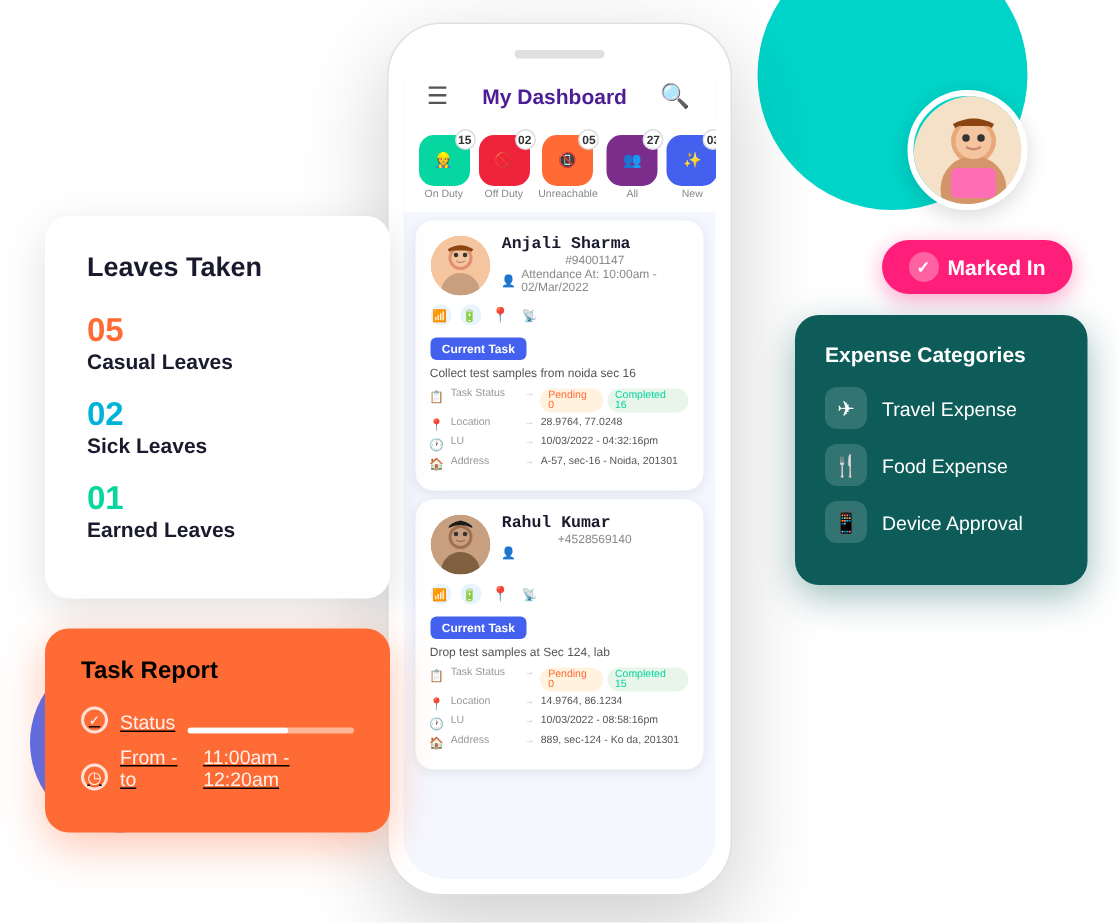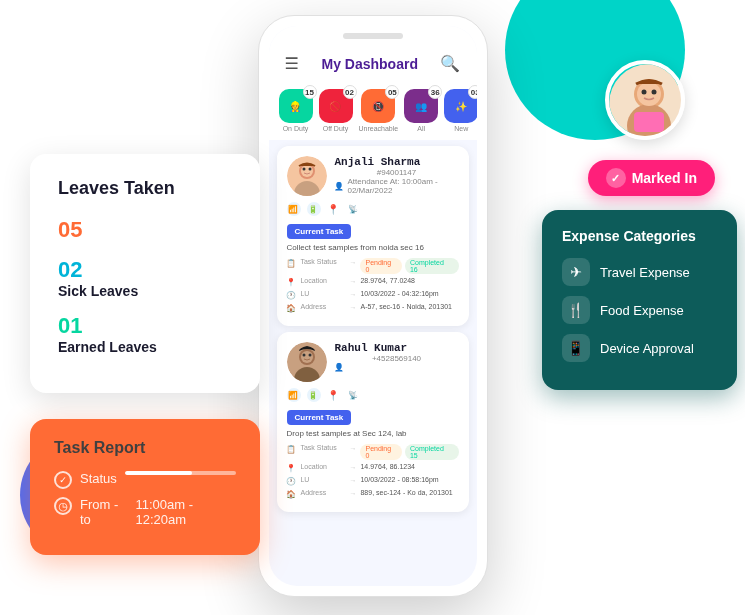--- a/index.html
+++ b/index.html
@@ -26,21 +26,21 @@
       width: 120px; height: 120px;
       border-radius: 50%;
       background: #4a6cf7;
       bottom: 60px; left: 20px;
       z-index: 0;
     }
 
     
     .leaves-card {
       position: absolute;
-      left: 30px; top: 154px;
+      left: 30px; top: 144px;
       width: 230px;
       background: #fff;
       border-radius: 16px;
       padding: 24px 28px;
       box-shadow: 0 8px 30px rgba(0,0,0,0.12);
       z-index: 10;
     }
     .leaves-card-title {
       font-size: 18px;
       font-weight: 700;
@@ -68,28 +68,29 @@
       width: 230px;
       background: #ff6b35;
       border-radius: 16px;
       padding: 20px 24px;
       z-index: 10;
       box-shadow: 0 8px 30px rgba(255,107,53,0.4);
     }
     .task-card-title {
       font-size: 16px;
       font-weight: 700;
-      color: #404040;
+      color: #000000;
       margin-bottom: 14px;
     }
     .task-row {
       display: flex;
-      align-items: flex-start;
+      align-items: flex-end;
       margin-bottom: 8px;
       gap: 8px;
+      text-decoration: underline;
     }
     .task-icon {
       width: 18px; height: 18px;
       border-radius: 50%;
       border: 2px solid rgba(255,255,255,0.8);
       display: flex; align-items: center; justify-content: center;
       flex-shrink: 0;
     }
     .task-icon-check::after {
       content: '✓';
@@ -318,21 +319,21 @@
       width: 20px; height: 20px;
       border-radius: 50%;
       background: rgba(255,255,255,0.3);
       display: flex; align-items: center; justify-content: center;
       font-size: 11px;
     }
 
     
     .expense-card {
       position: absolute;
-      right: 8px; top: 210px;
+      right: 20px; top: 210px;
       width: 195px;
       background: #0d5c5a;
       border-radius: 16px;
       padding: 18px 20px;
       z-index: 10;
       box-shadow: 0 8px 25px rgba(13,92,90,0.4);
     }
     .expense-title {
       font-size: 14px;
       font-weight: 700;
@@ -362,20 +363,21 @@
 </head>
 <body>
 
 <div class="bg-circle-teal"></div>
 <div class="bg-circle-blue"></div>
 
 <div class="leaves-card">
   <div class="leaves-card-title">Leaves Taken</div>
   <div class="leave-item">
     <div class="leave-number orange">05</div>
+    <div class="leave-label">Casual Leaves</div>
   </div>
   <div class="leave-item">
     <div class="leave-number teal">02</div>
     <div class="leave-label">Sick Leaves</div>
   </div>
   <div class="leave-item">
     <div class="leave-number green">01</div>
     <div class="leave-label">Earned Leaves</div>
   </div>
 </div>
@@ -427,21 +429,21 @@
         <div class="cat-icon-wrap">
           <div class="cat-icon-btn cat-orange">
             <span>📵</span>
             <span class="badge">05</span>
           </div>
           <span class="cat-label">Unreachable</span>
         </div>
         <div class="cat-icon-wrap">
           <div class="cat-icon-btn cat-purple">
             <span>👥</span>
-            <span class="badge">36</span>
+            <span class="badge">27</span>
           </div>
           <span class="cat-label">All</span>
         </div>
         <div class="cat-icon-wrap">
           <div class="cat-icon-btn cat-blue">
             <span>✨</span>
             <span class="badge">03</span>
           </div>
           <span class="cat-label">New</span>
         </div>

